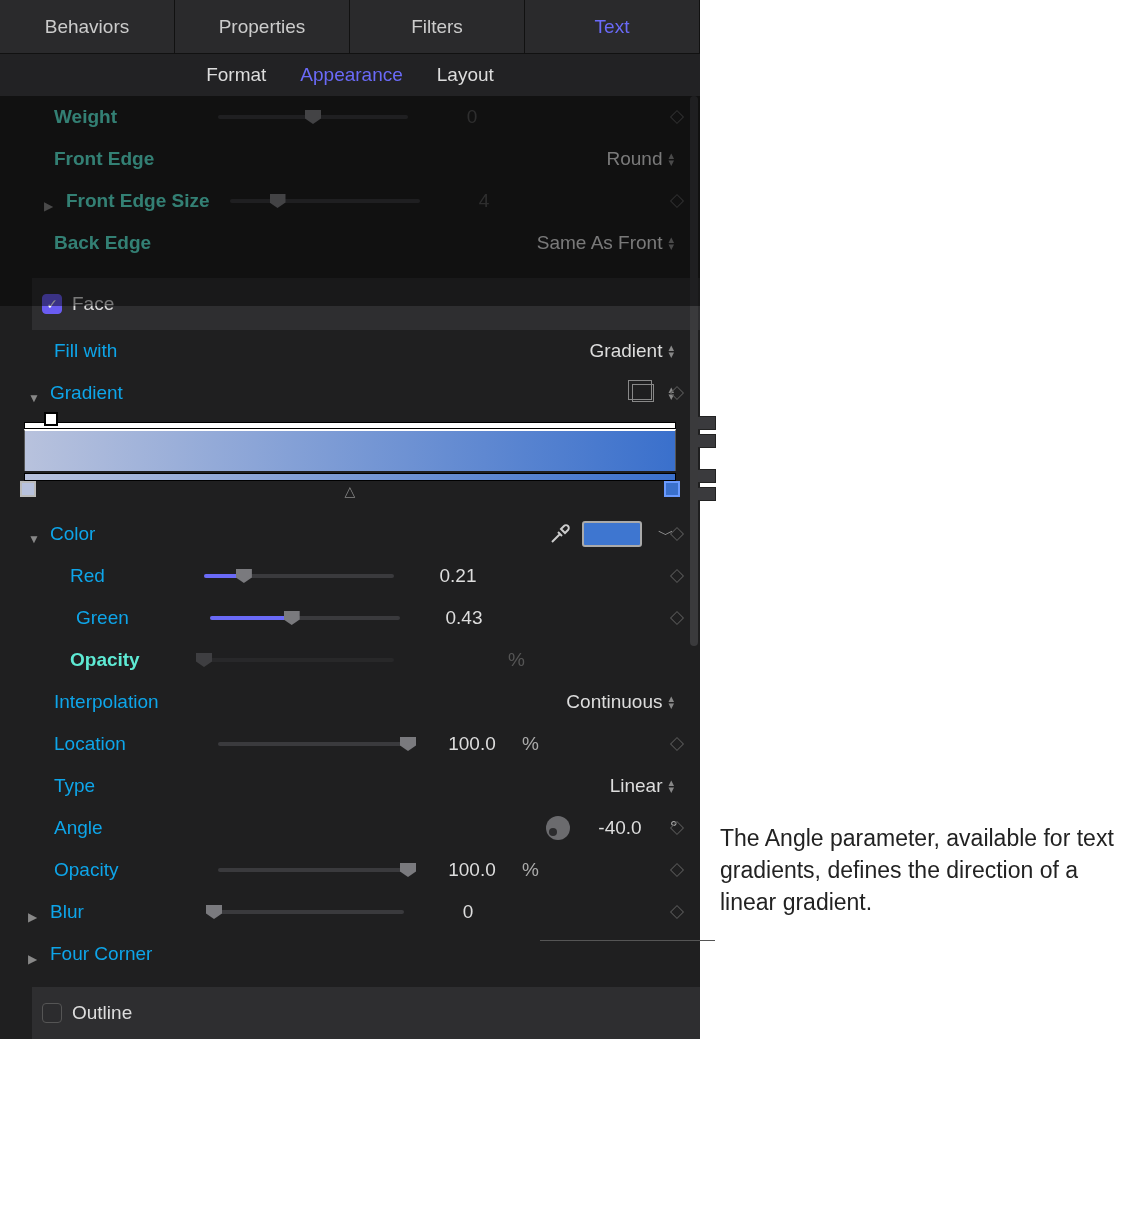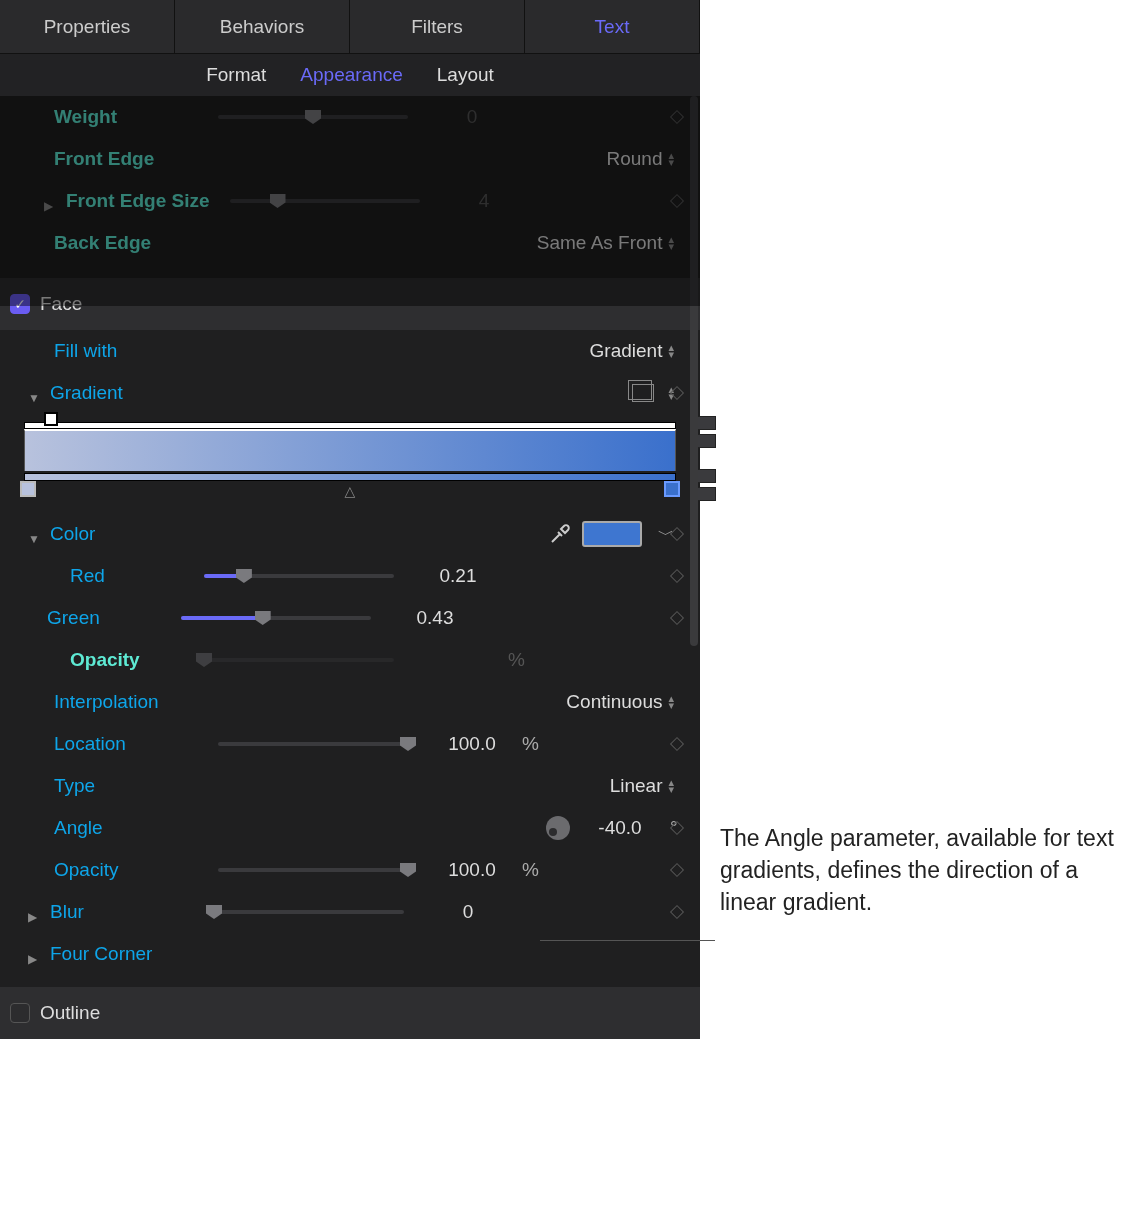--- a/index.html
+++ b/index.html
@@ -7,21 +7,21 @@
     .panel { width: 700px; background: #1f1f20; color: #bdbdbd; font-size: 19px; position: relative; }
     .main-tabs { display: flex; background: #2a2a2c; border-bottom: 1px solid #111; height: 54px; }
     .main-tab { flex: 1; text-align: center; line-height: 54px; color: #ccc; border-right: 1px solid #111; cursor: pointer; }
     .main-tab.active { color: #6a6af7; }
     .sub-tabs { display: flex; justify-content: center; gap: 34px; padding: 10px 0; background: #222224; }
     .sub-tab { color: #ddd; cursor: pointer; }
     .sub-tab.active { color: #6a6af7; }
     .dim-overlay { position: absolute; left:0; right:0; background: rgba(0,0,0,0.45); pointer-events:none; z-index: 5; }
     .params { position: relative; }
     .row { display: flex; align-items: center; height: 42px; padding: 0 10px 0 54px; position: relative; }
-    .row.header { background: #2e2e30; padding-left: 10px; height: 52px;}
+    .row.header { background: #2e2e30; padding-left: 10px; height: 52px; margin-left: 32px;}
     .label { flex: 0 0 150px; color: #0ea5e9; }
     .label.dim { color: #5eead4; font-weight: bold; }
     .disclose { width: 16px; height: 16px; display:inline-block; margin-right: 6px; cursor:pointer; }
     .disclose.right::before { content:"▶"; font-size: 12px; color:#888; }
     .disclose.down::before { content:"▼"; font-size: 12px; color:#888; }
     .slider-track { flex: 1; margin: 0 14px; height: 4px; background: #3a3a3d; border-radius: 2px; position: relative; max-width: 190px; }
     .slider-fill { position:absolute; left:0; top:0; bottom:0; background:#6a6af7; border-radius:2px; }
     .slider-thumb { position:absolute; top:50%; width:16px; height:14px; background:#7a7a7e; transform: translate(-50%,-50%); clip-path: polygon(0 0, 100% 0, 100% 60%, 50% 100%, 0 60%); cursor:pointer; }
     .value { width: 100px; text-align: center; color:#ddd; }
     .value.dim { color:#555; }
@@ -56,22 +56,22 @@
     .ge-wrap{ position:relative; }
     .flex-mid { flex:1; display:flex; align-items:center; justify-content:flex-end; gap:10px; padding-right: 16px;}
     .opacity-handle{position:absolute; left:20px; top:-10px; width:14px; height:14px; background:#fff; border:2px solid #000;}
   </style>
 </head>
 <body>
 
 <div class="panel">
 
   <div class="main-tabs">
+    <div class="main-tab">Behaviors</div>
     <div class="main-tab">Properties</div>
-    <div class="main-tab">Behaviors</div>
     <div class="main-tab">Filters</div>
     <div class="main-tab active">Text</div>
   </div>
 
   <div class="sub-tabs">
     <div class="sub-tab">Format</div>
     <div class="sub-tab active">Appearance</div>
     <div class="sub-tab">Layout</div>
   </div>
 
@@ -178,21 +178,21 @@
     <div class="row" style="padding-left:70px">
       <span class="label" style="flex-basis:120px">Red</span>
       <div class="slider-track">
           <div class="slider-fill" style="width:21%"></div>
           <div class="slider-thumb" style="left:21%"></div>
         </div>
       <span class="value">0.21</span>
         <span class="unit"></span>
       <span class="keyframe"></span>
     </div>
-    <div class="row" style="padding-left:47px">
+    <div class="row" style="padding-left:76px">
       <span class="label" style="flex-basis:120px">Green</span>
       <div class="slider-track">
           <div class="slider-fill" style="width:43%"></div>
           <div class="slider-thumb" style="left:43%"></div>
         </div>
       <span class="value">0.43</span>
         <span class="unit"></span>
       <span class="keyframe"></span>
     </div>
     <div class="row" style="padding-left:70px">

